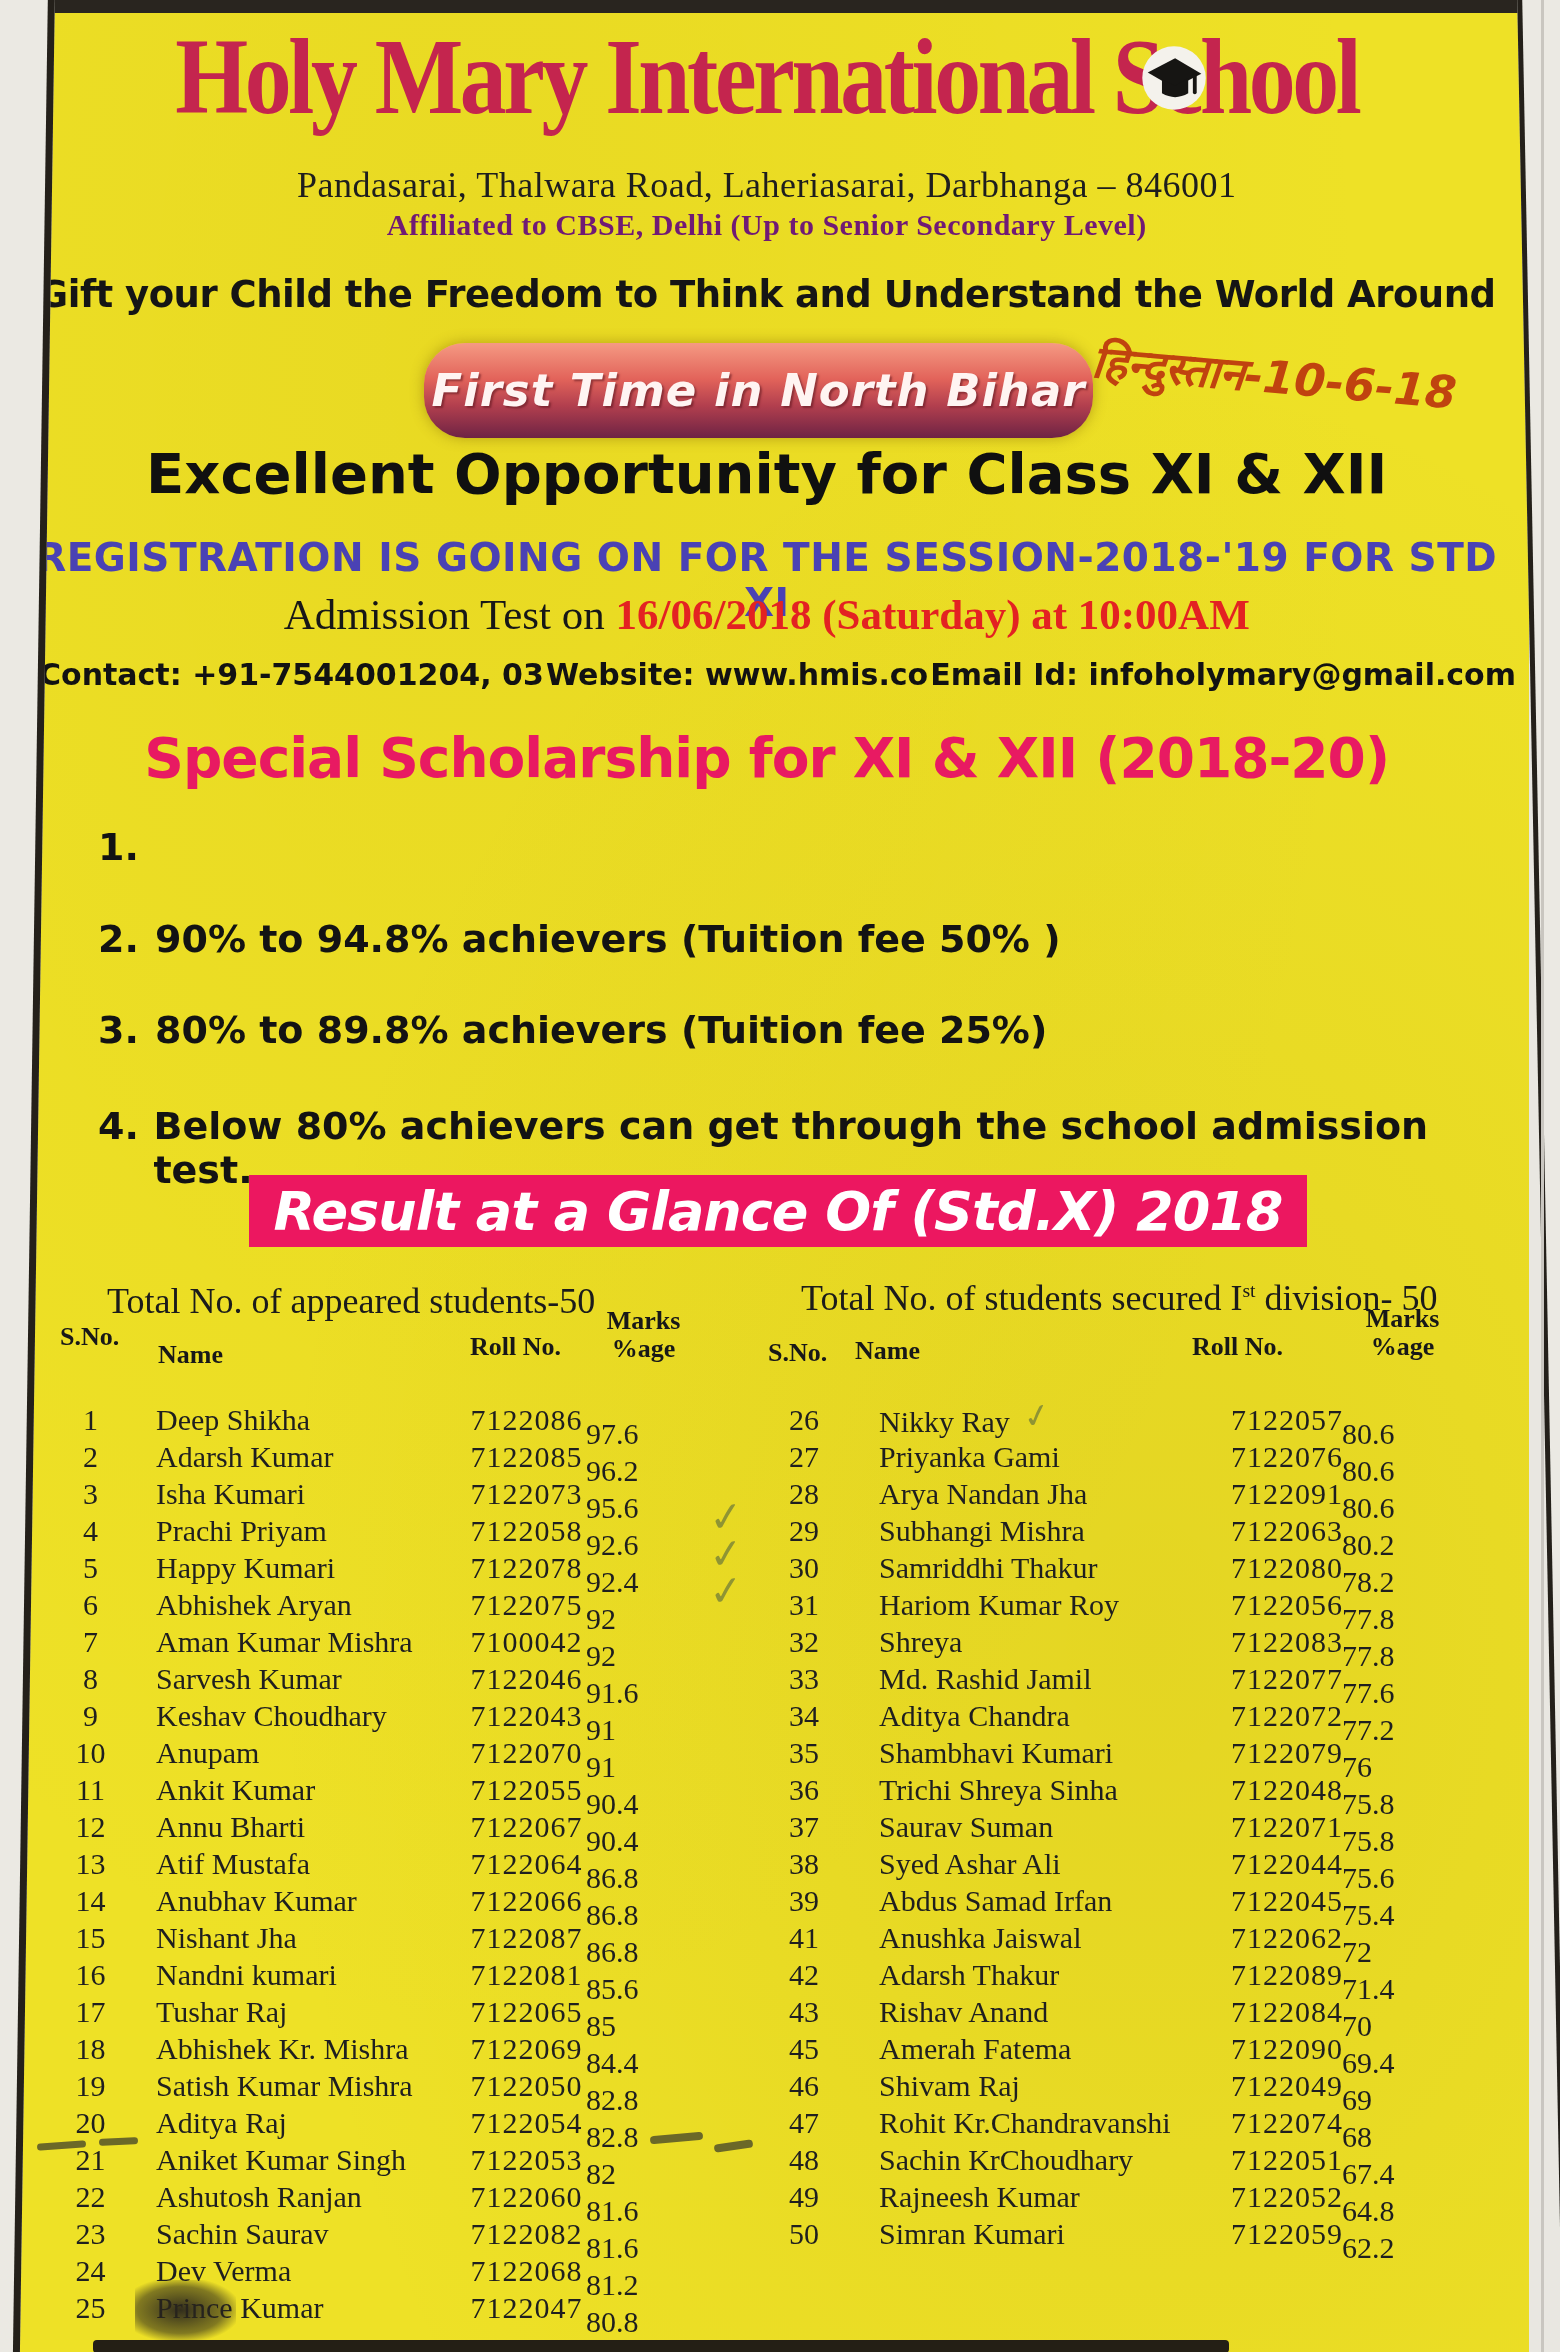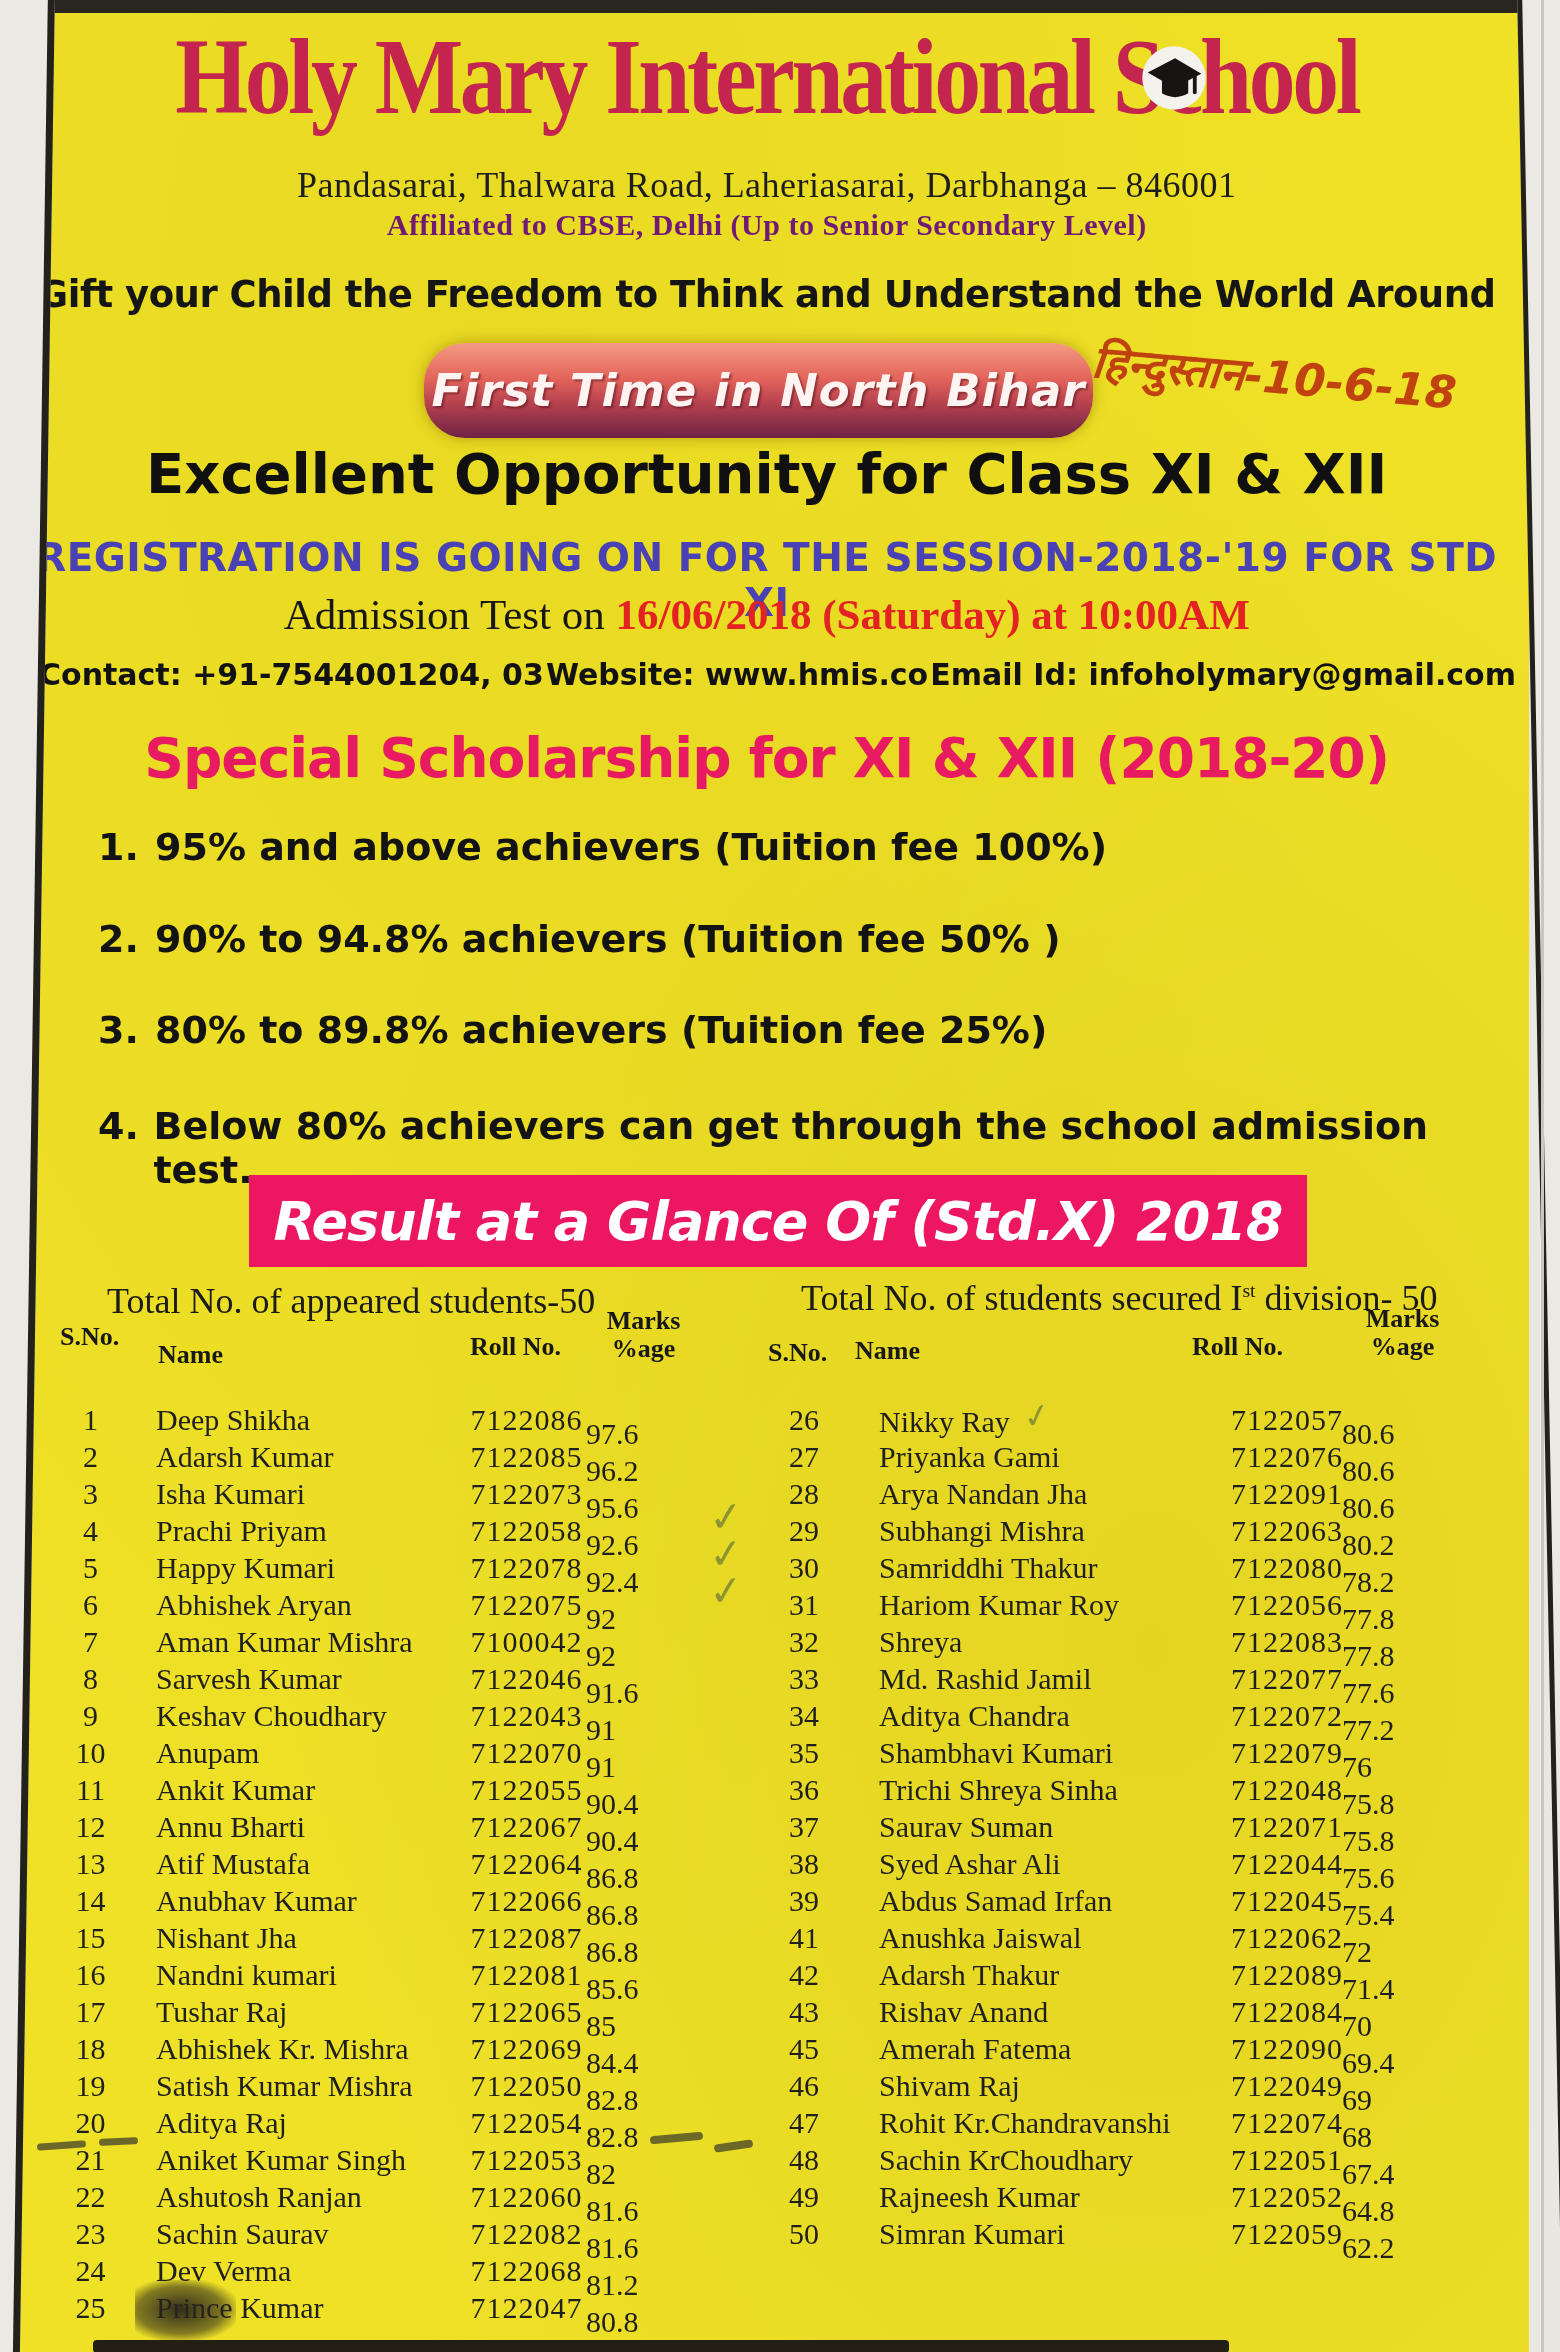--- a/index.html
+++ b/index.html
@@ -37,21 +37,21 @@
   .admission{top:590px;font-size:43px;color:#171717;}
   .admission .date{color:#e32222;font-weight:bold;}
   .contactline{left:39px;top:657px;width:1477px;display:flex;justify-content:space-between;
                color:#121212;font-weight:bold;font-size:30px;}
 
   .scholtitle{top:726px;color:#e81a62;font-weight:bold;font-size:55px;letter-spacing:-1px;}
   .item{left:98px;width:1404px;color:#131313;font-weight:bold;font-size:38px;display:flex;}
   .item .n{width:57px;}
   .i0{top:825px}.i1{top:917px}.i2{top:1008px}.i3{top:1104px}
 
-  .resultbanner{left:249px;top:1175px;width:1058px;height:92px;background:#ec1760;
+  .resultbanner{left:249px;top:1175px;width:1058px;height:72px;background:#ec1760;
                 display:flex;align-items:center;justify-content:center;}
   .resultbanner span{color:#ffffff;font-weight:bold;font-style:italic;font-size:54px;letter-spacing:-1px;
                      font-family:"DejaVu Sans",sans-serif;}
   .summary{font-size:36px;color:#1b1b1b;white-space:nowrap;}
   .sum-l{left:107px;top:1280px;}
   .sum-r{left:801px;top:1277px;}
   .summary sup{font-size:.55em;}
 
   .th{font-weight:bold;font-size:26px;color:#181818;white-space:nowrap;}
   .th2{line-height:1.08;text-align:center;}
@@ -118,21 +118,20 @@
 <div class="abs contactline sans">
   <span><span>Contact: </span><span>+91-7544001204, 03</span></span>
   <span><span>Website: </span><span>www.hmis.co</span></span>
   <span><span>Email Id: </span><span>infoholymary@gmail.com</span></span>
 </div>
 
 <div class="abs ctr scholtitle sans">Special Scholarship for XI &amp; XII (2018-20)</div>
 
 <div class="abs item i0 sans">
     <span class="n">1.</span>
-    <span>95% and above achievers (Tuition fee 100%)</span>
   </div>
 <div class="abs item i1 sans">
     <span class="n">2.</span>
     <span>90% to 94.8% achievers (Tuition fee 50% )</span>
   </div>
 <div class="abs item i2 sans">
     <span class="n">3.</span>
     <span>80% to 89.8% achievers (Tuition fee 25%)</span>
   </div>
 <div class="abs item i3 sans">

